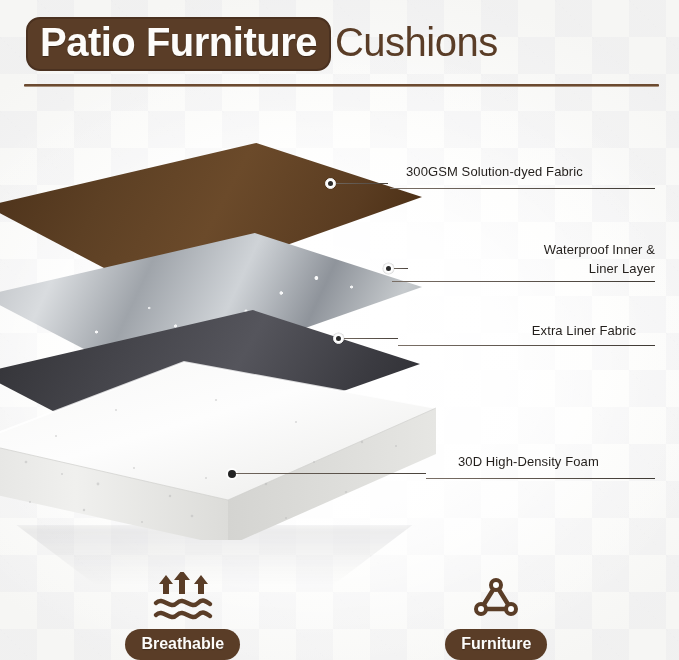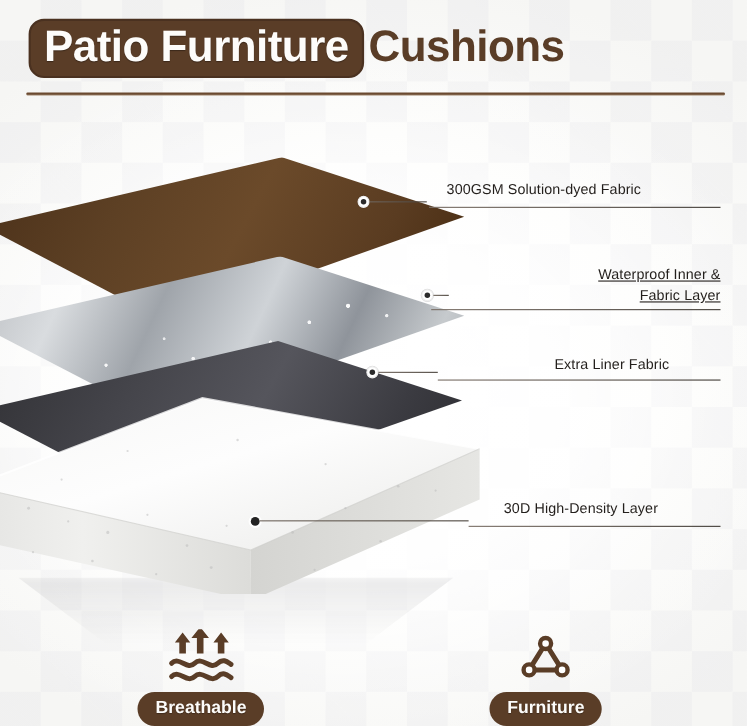--- a/index.html
+++ b/index.html
@@ -46,21 +46,21 @@
     border:2px solid #4a3120;
     border-radius:14px;
     color:#fdfcfa;
     font-size:40px;font-weight:bold;letter-spacing:-.5px;
     line-height:1;
     text-shadow:0 1px 1px rgba(0,0,0,.35);
     box-sizing:border-box;
   }
   #title-rest{
     color:#5a3d27;
-    font-size:40px;font-weight:bold;letter-spacing:-.5px;line-height:1;
+    font-size:40px;font-weight:normal;letter-spacing:-.5px;line-height:1;
     padding-bottom:4px;padding-left:4px;
   }
   #title-rule{
     position:absolute;left:24px;top:68px;width:635px;height:3px;
     background:linear-gradient(to bottom,#6b4a30 0%, #6b4a30 55%, #c9b9a8 100%);
     border-radius:1px;
   }
 
   
   #stack{position:absolute;left:0;top:95px;width:460px;height:460px;}
@@ -166,21 +166,21 @@
     position:absolute;width:8px;height:8px;border-radius:50%;
     background:#232323;box-shadow:0 0 0 2px rgba(255,255,255,.9);
   }
   .callout .c-text{
     position:absolute;
     color:#231f1c;
     font-size:13px;line-height:19px;
     white-space:nowrap;
     letter-spacing:.1px;
   }
-  .callout .c-text.two-line{white-space:normal;text-align:right;text-decoration:underline;}
+  .callout .c-text.two-line{white-space:normal;text-align:right;}
   .callout .c-underline{
     position:absolute;height:1.4px;
     background:linear-gradient(to right,#7a6f66,#3f3a34);
   }
 
   
   #badges{
     position:absolute;left:0;top:556px;width:679px;height:104px;
     display:flex;align-items:flex-end;justify-content:space-around;
     padding:0 26px;box-sizing:border-box;
@@ -298,36 +298,36 @@
     <div class="lead-line" style="left:336px;top:183px;width:52px;"></div>
     <div class="c-text" style="left:406px;top:162px;width:250px;">300GSM Solution-dyed Fabric</div>
     <div class="c-underline" style="left:390px;top:188px;width:265px;"></div>
   </div>
 
   <div class="callout">
     <div class="marker-ring" style="left:383px;top:263px;"></div>
     <div class="lead-line" style="left:394px;top:268px;width:14px;"></div>
     <div class="c-text two-line" style="left:406px;top:240px;width:249px;">
       <span>Waterproof Inner  &amp;</span><br>
-      <span>Fabric Layer</span>
+      <span>Liner Layer</span>
     </div>
     <div class="c-underline" style="left:392px;top:281px;width:263px;"></div>
   </div>
 
   <div class="callout">
     <div class="marker-ring" style="left:333px;top:333px;"></div>
     <div class="lead-line" style="left:344px;top:338px;width:54px;"></div>
-    <div class="c-text" style="left:504px;top:321px;width:160px;">Extra Liner Fabric</div>
+    <div class="c-text" style="left:504px;top:321px;width:160px;text-align:center;">Extra Liner Fabric</div>
     <div class="c-underline" style="left:398px;top:345px;width:257px;"></div>
   </div>
 
   <div class="callout">
     <div class="marker-dot" style="left:228px;top:470px;"></div>
     <div class="lead-line" style="left:236px;top:473px;width:190px;"></div>
-    <div class="c-text" style="left:458px;top:452px;width:210px;">30D High-Density Layer</div>
+    <div class="c-text" style="left:458px;top:452px;width:210px;">30D High-Density Foam</div>
     <div class="c-underline" style="left:426px;top:478px;width:229px;"></div>
   </div>
 
   <div id="badges">
 
     <div class="badge">
       <div class="badge-icon">
         <svg width="66" height="50" viewBox="0 0 66 50">
           <g fill="#5a3d27">
             <path d="M13 22 V12 h-4 l7-9 7 9 h-4 v10 z"></path>

